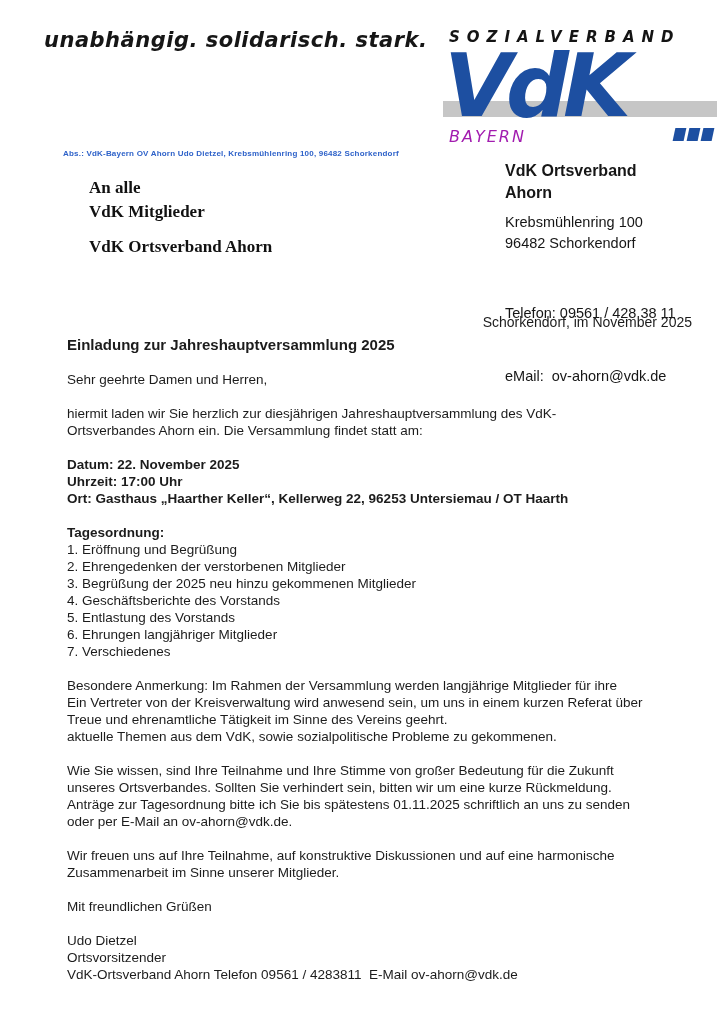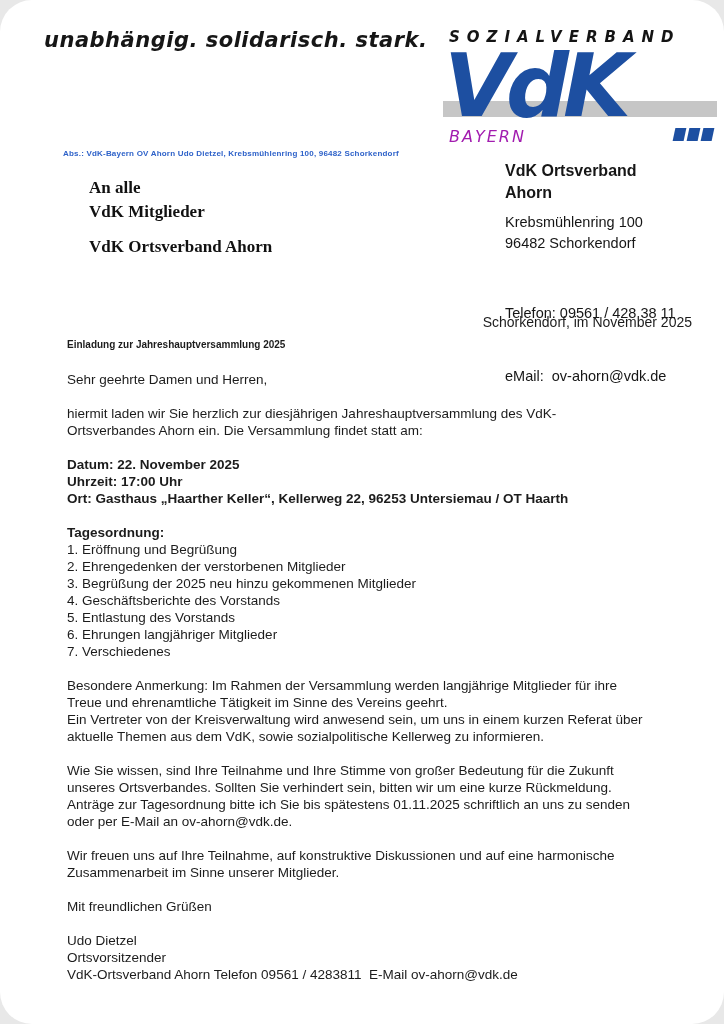--- a/index.html
+++ b/index.html
@@ -5,21 +5,20 @@
   * { margin:0; padding:0; box-sizing:border-box; }
   html,body { background:#e8e8e8; }
   .page {
     position:relative;
     width:724px; height:1024px;
     background:#ffffff;
     font-family:"Liberation Sans", sans-serif;
     color:#1c1c1c;
     overflow:hidden;
     margin:0 auto;
-    border-radius:32px;
   }
 
   
   .slogan {
     position:absolute; left:44px; top:28px;
     font-family:"DejaVu Sans", sans-serif;
     font-weight:bold; font-style:italic;
     font-size:21px; letter-spacing:0.5px;
     color:#161616;
   }
@@ -79,21 +78,21 @@
   }
 
   
   .body {
     position:absolute; left:67px; top:336px; width:640px;
     font-size:13.5px; line-height:17px; color:#1c1c1c;
   }
   .body .p { margin-top:17px; }
   .body .p:first-child { margin-top:0; }
   .line { white-space:pre; }
-  .subject { font-weight:bold; font-size:10px; line-height:18px; }
+  .subject { font-weight:bold; font-size:15px; line-height:18px; }
   .bold { font-weight:bold; }
 </style>
 </head>
 <body>
 
 <div class="page">
 
   <div class="slogan">unabhängig. solidarisch. stark.</div>
 
   <div class="logo">
@@ -157,23 +156,23 @@
       <div class="line">2. Ehrengedenken der verstorbenen Mitglieder</div>
       <div class="line">3. Begrüßung der 2025 neu hinzu gekommenen Mitglieder</div>
       <div class="line">4. Geschäftsberichte des Vorstands</div>
       <div class="line">5. Entlastung des Vorstands</div>
       <div class="line">6. Ehrungen langjähriger Mitglieder</div>
       <div class="line">7. Verschiedenes</div>
     </div>
 
     <div class="p">
       <div class="line">Besondere Anmerkung: Im Rahmen der Versammlung werden langjährige Mitglieder für ihre</div>
+      <div class="line">Ein Vertreter von der Kreisverwaltung wird anwesend sein, um uns in einem kurzen Referat über</div>
       <div class="line">Treue und ehrenamtliche Tätigkeit im Sinne des Vereins geehrt.</div>
-      <div class="line">Ein Vertreter von der Kreisverwaltung wird anwesend sein, um uns in einem kurzen Referat über</div>
-      <div class="line">aktuelle Themen aus dem VdK, sowie sozialpolitische Kellerweg zu informieren.</div>
+      <div class="line">aktuelle Themen aus dem VdK, sowie sozialpolitische Probleme zu gekommenen.</div>
     </div>
 
     <div class="p">
       <div class="line">Wie Sie wissen, sind Ihre Teilnahme und Ihre Stimme von großer Bedeutung für die Zukunft</div>
       <div class="line">unseres Ortsverbandes. Sollten Sie verhindert sein, bitten wir um eine kurze Rückmeldung.</div>
       <div class="line">Anträge zur Tagesordnung bitte ich Sie bis spätestens 01.11.2025 schriftlich an uns zu senden</div>
       <div class="line">oder per E-Mail an ov-ahorn@vdk.de.</div>
     </div>
 
     <div class="p">

